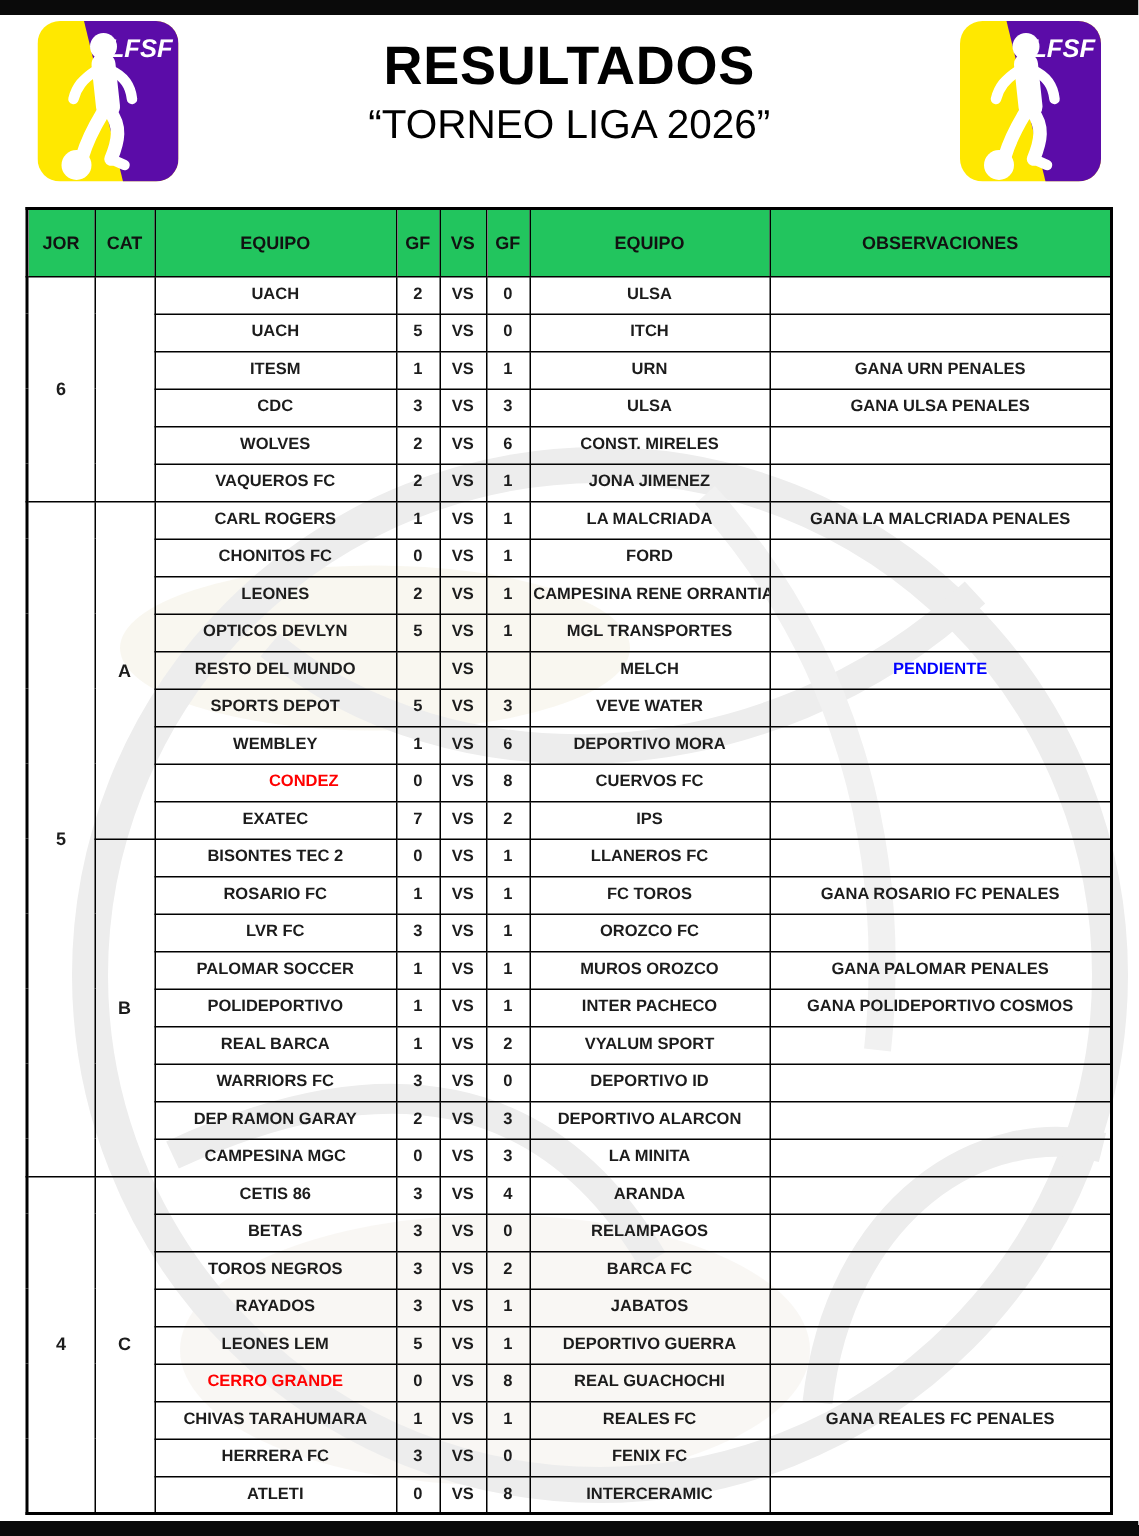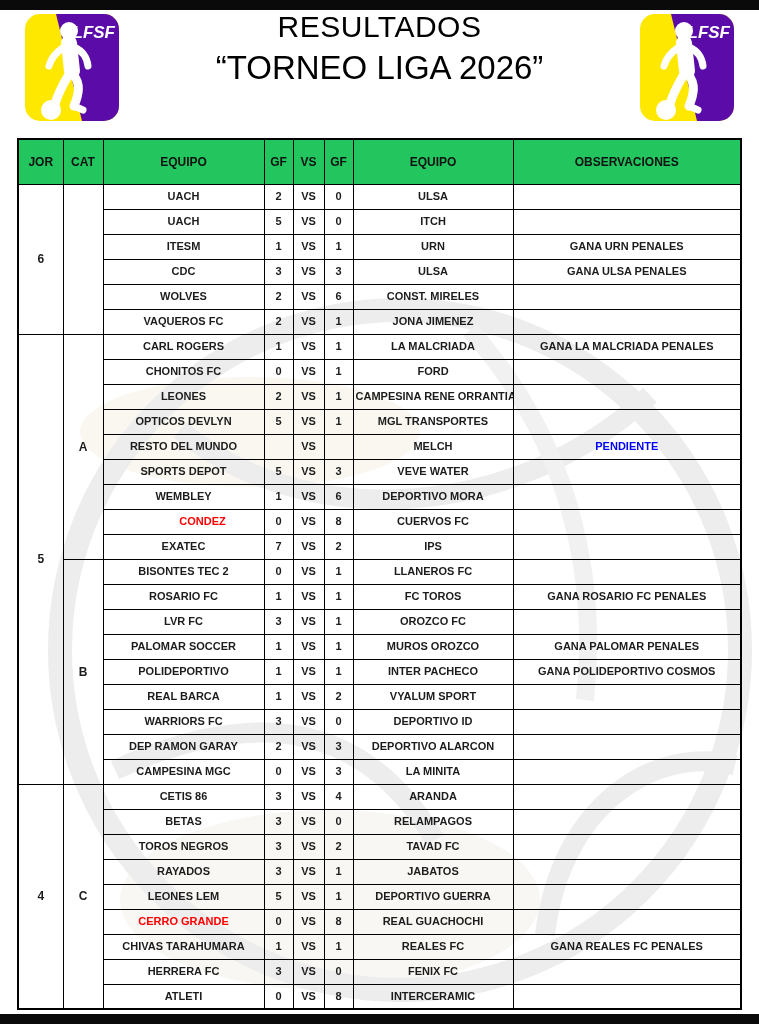--- a/index.html
+++ b/index.html
@@ -12,22 +12,22 @@
   .bar.top { top:0; }
   .bar.bottom { top:1014px; }
 
   .watermark { position:absolute; left:0; top:0; width:759px; height:1024px; z-index:0; }
 
   .logo { position:absolute; top:14px; width:94px; height:107px; z-index:2; }
   .logo.left { left:25px; }
   .logo.right { left:640px; }
 
   .titles { position:absolute; top:10px; left:125px; width:509px; text-align:center; z-index:2; color:#000; }
-  .title-main { font-size:30px; font-weight:400; letter-spacing:0.5px; line-height:1.15; }
-  .title-sub { font-size:33px; font-weight:400; line-height:1.22; margin-top:3px; }
+  .title-main { font-size:36px; font-weight:700; letter-spacing:0.5px; line-height:1.15;margin-top:13px; }
+  .title-sub { font-size:27px; font-weight:400; line-height:1.22; margin-top:3px; }
 
   table.results {
     position:absolute; left:17px; top:138px; width:723px; z-index:1;
     border-collapse:collapse; table-layout:fixed;
     border:2.5px solid #000;
   }
   th, td {
     border:1.5px solid #000; text-align:center; vertical-align:middle;
     font-weight:700; padding:0 2px; overflow:hidden; white-space:nowrap;
     background:transparent;
@@ -347,21 +347,21 @@
         <td>VS</td>
         <td>0</td>
         <td>RELAMPAGOS</td>
         <td></td>
       </tr>
       <tr>
         <td>TOROS NEGROS</td>
         <td>3</td>
         <td>VS</td>
         <td>2</td>
-        <td>TAVAD FC</td>
+        <td>BARCA FC</td>
         <td></td>
       </tr>
       <tr>
         <td>RAYADOS</td>
         <td>3</td>
         <td>VS</td>
         <td>1</td>
         <td>JABATOS</td>
         <td></td>
       </tr>

